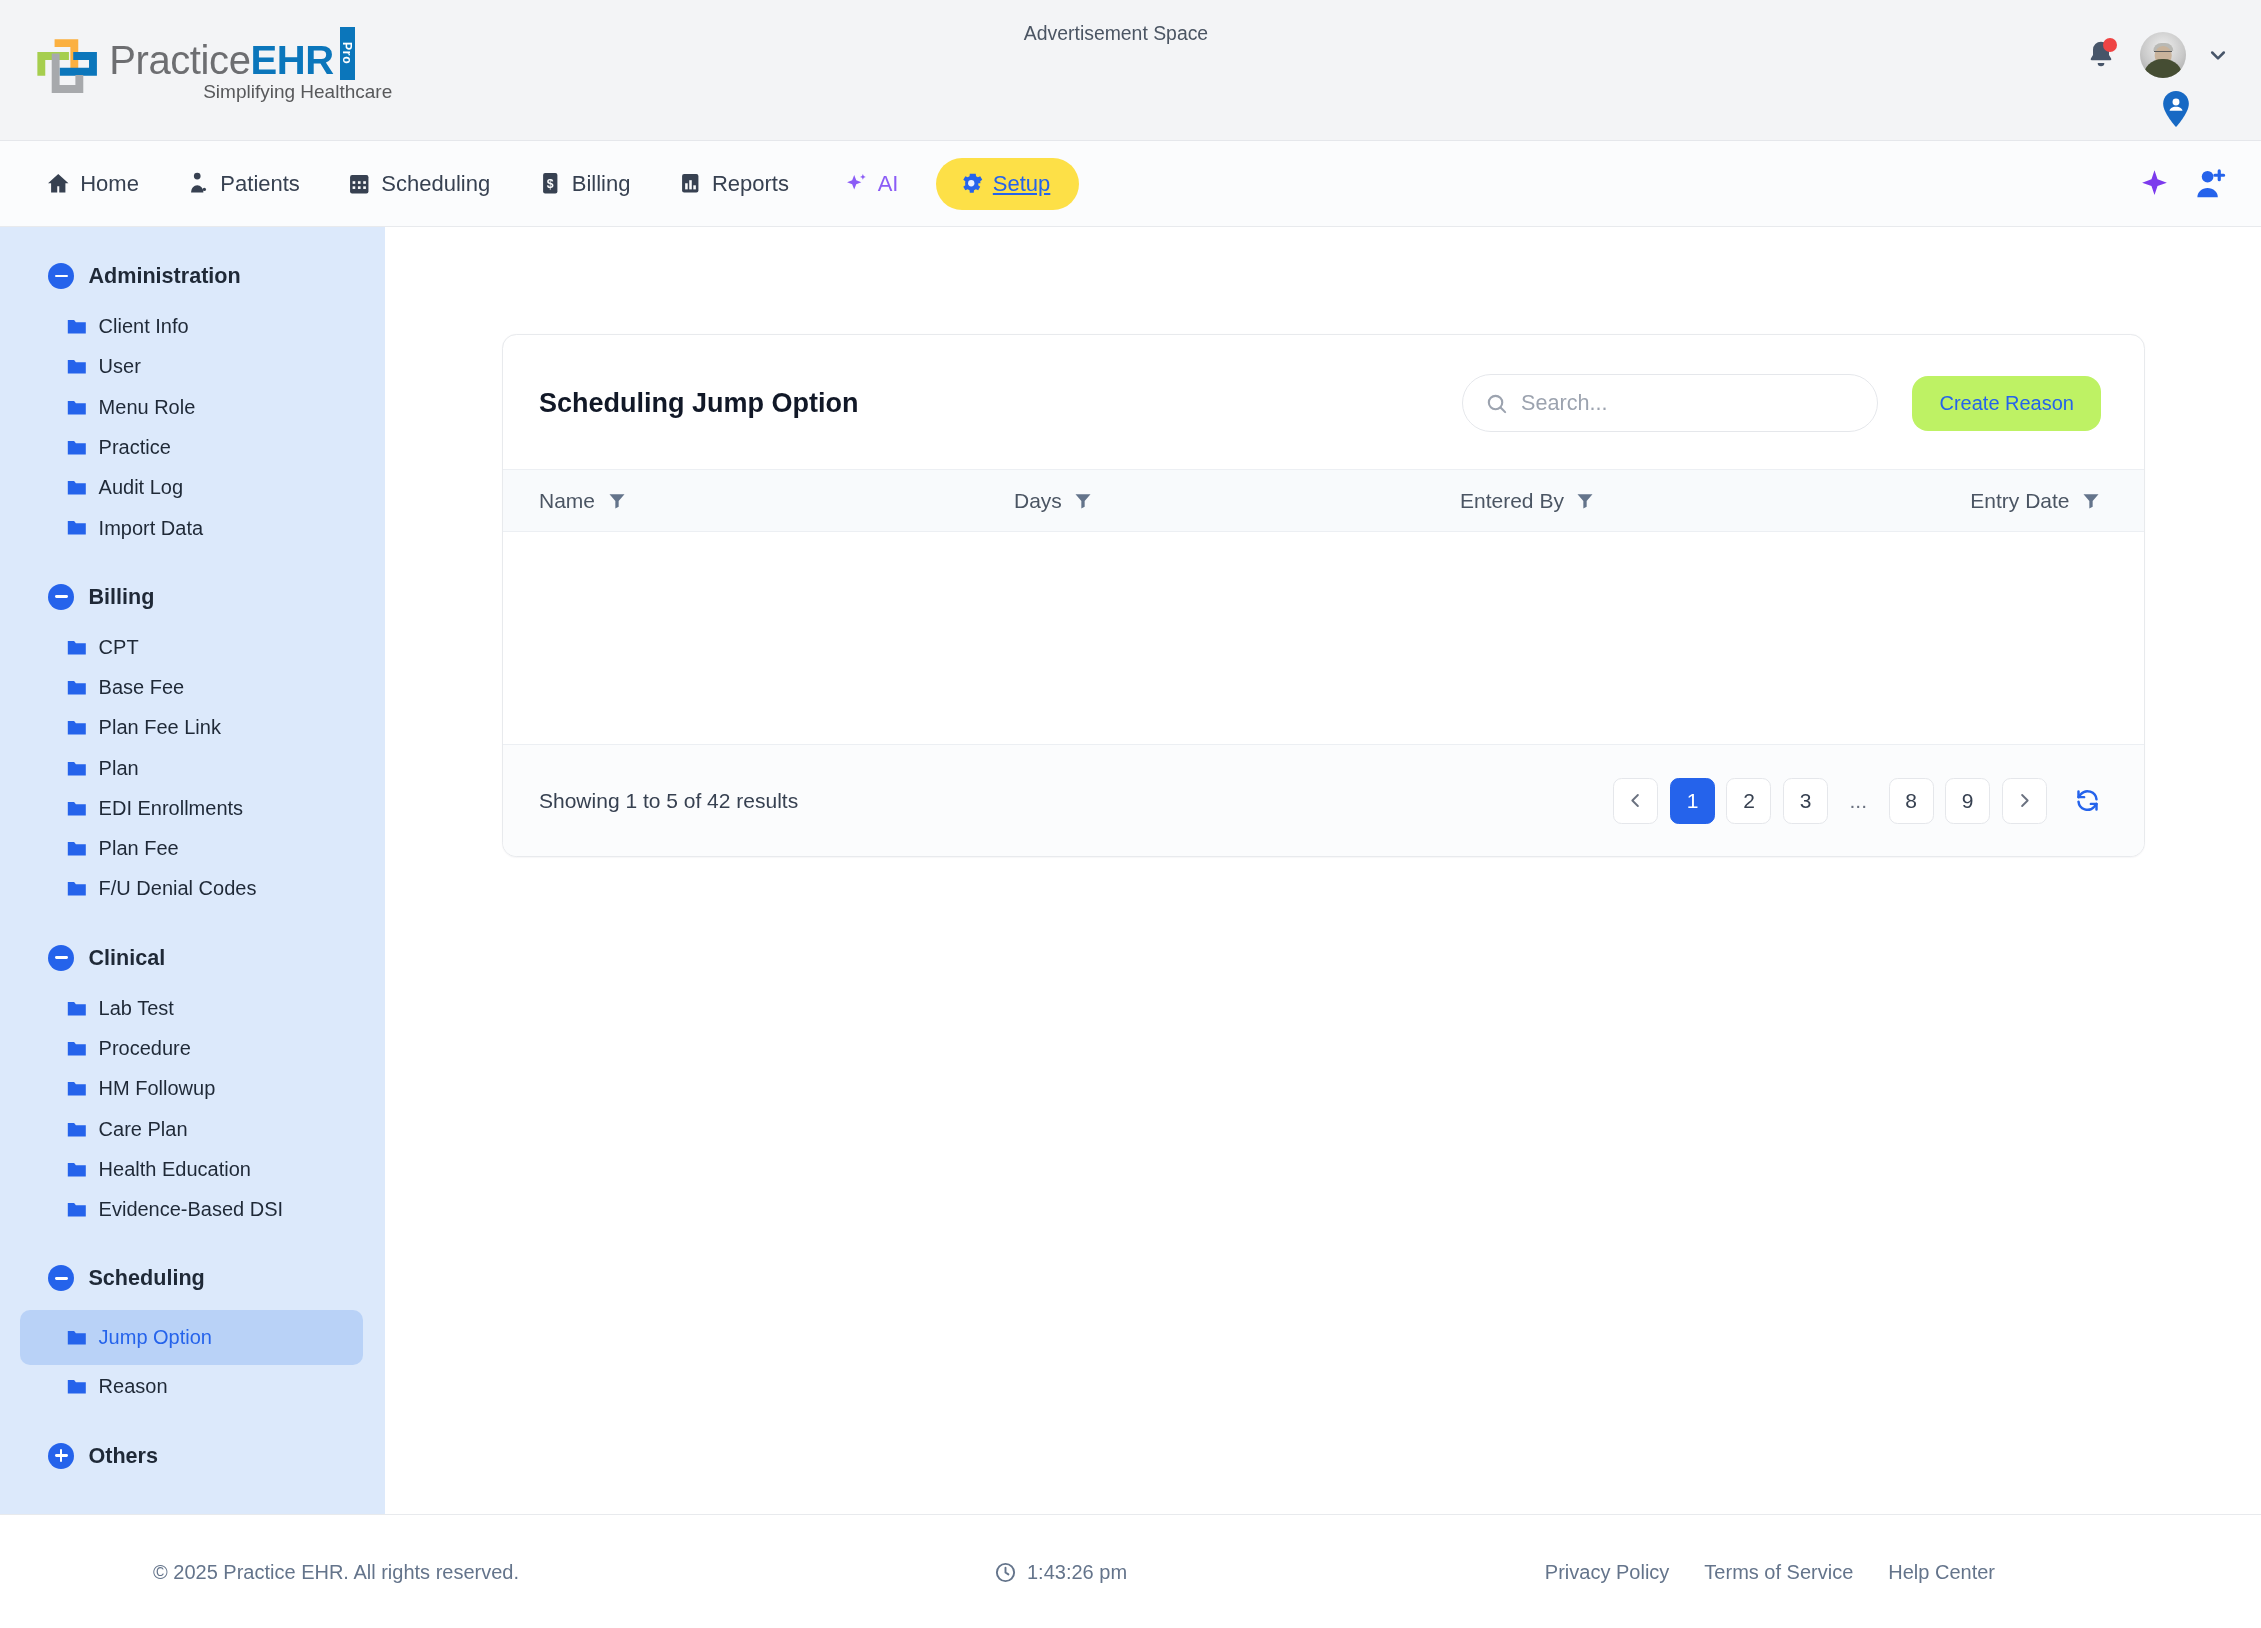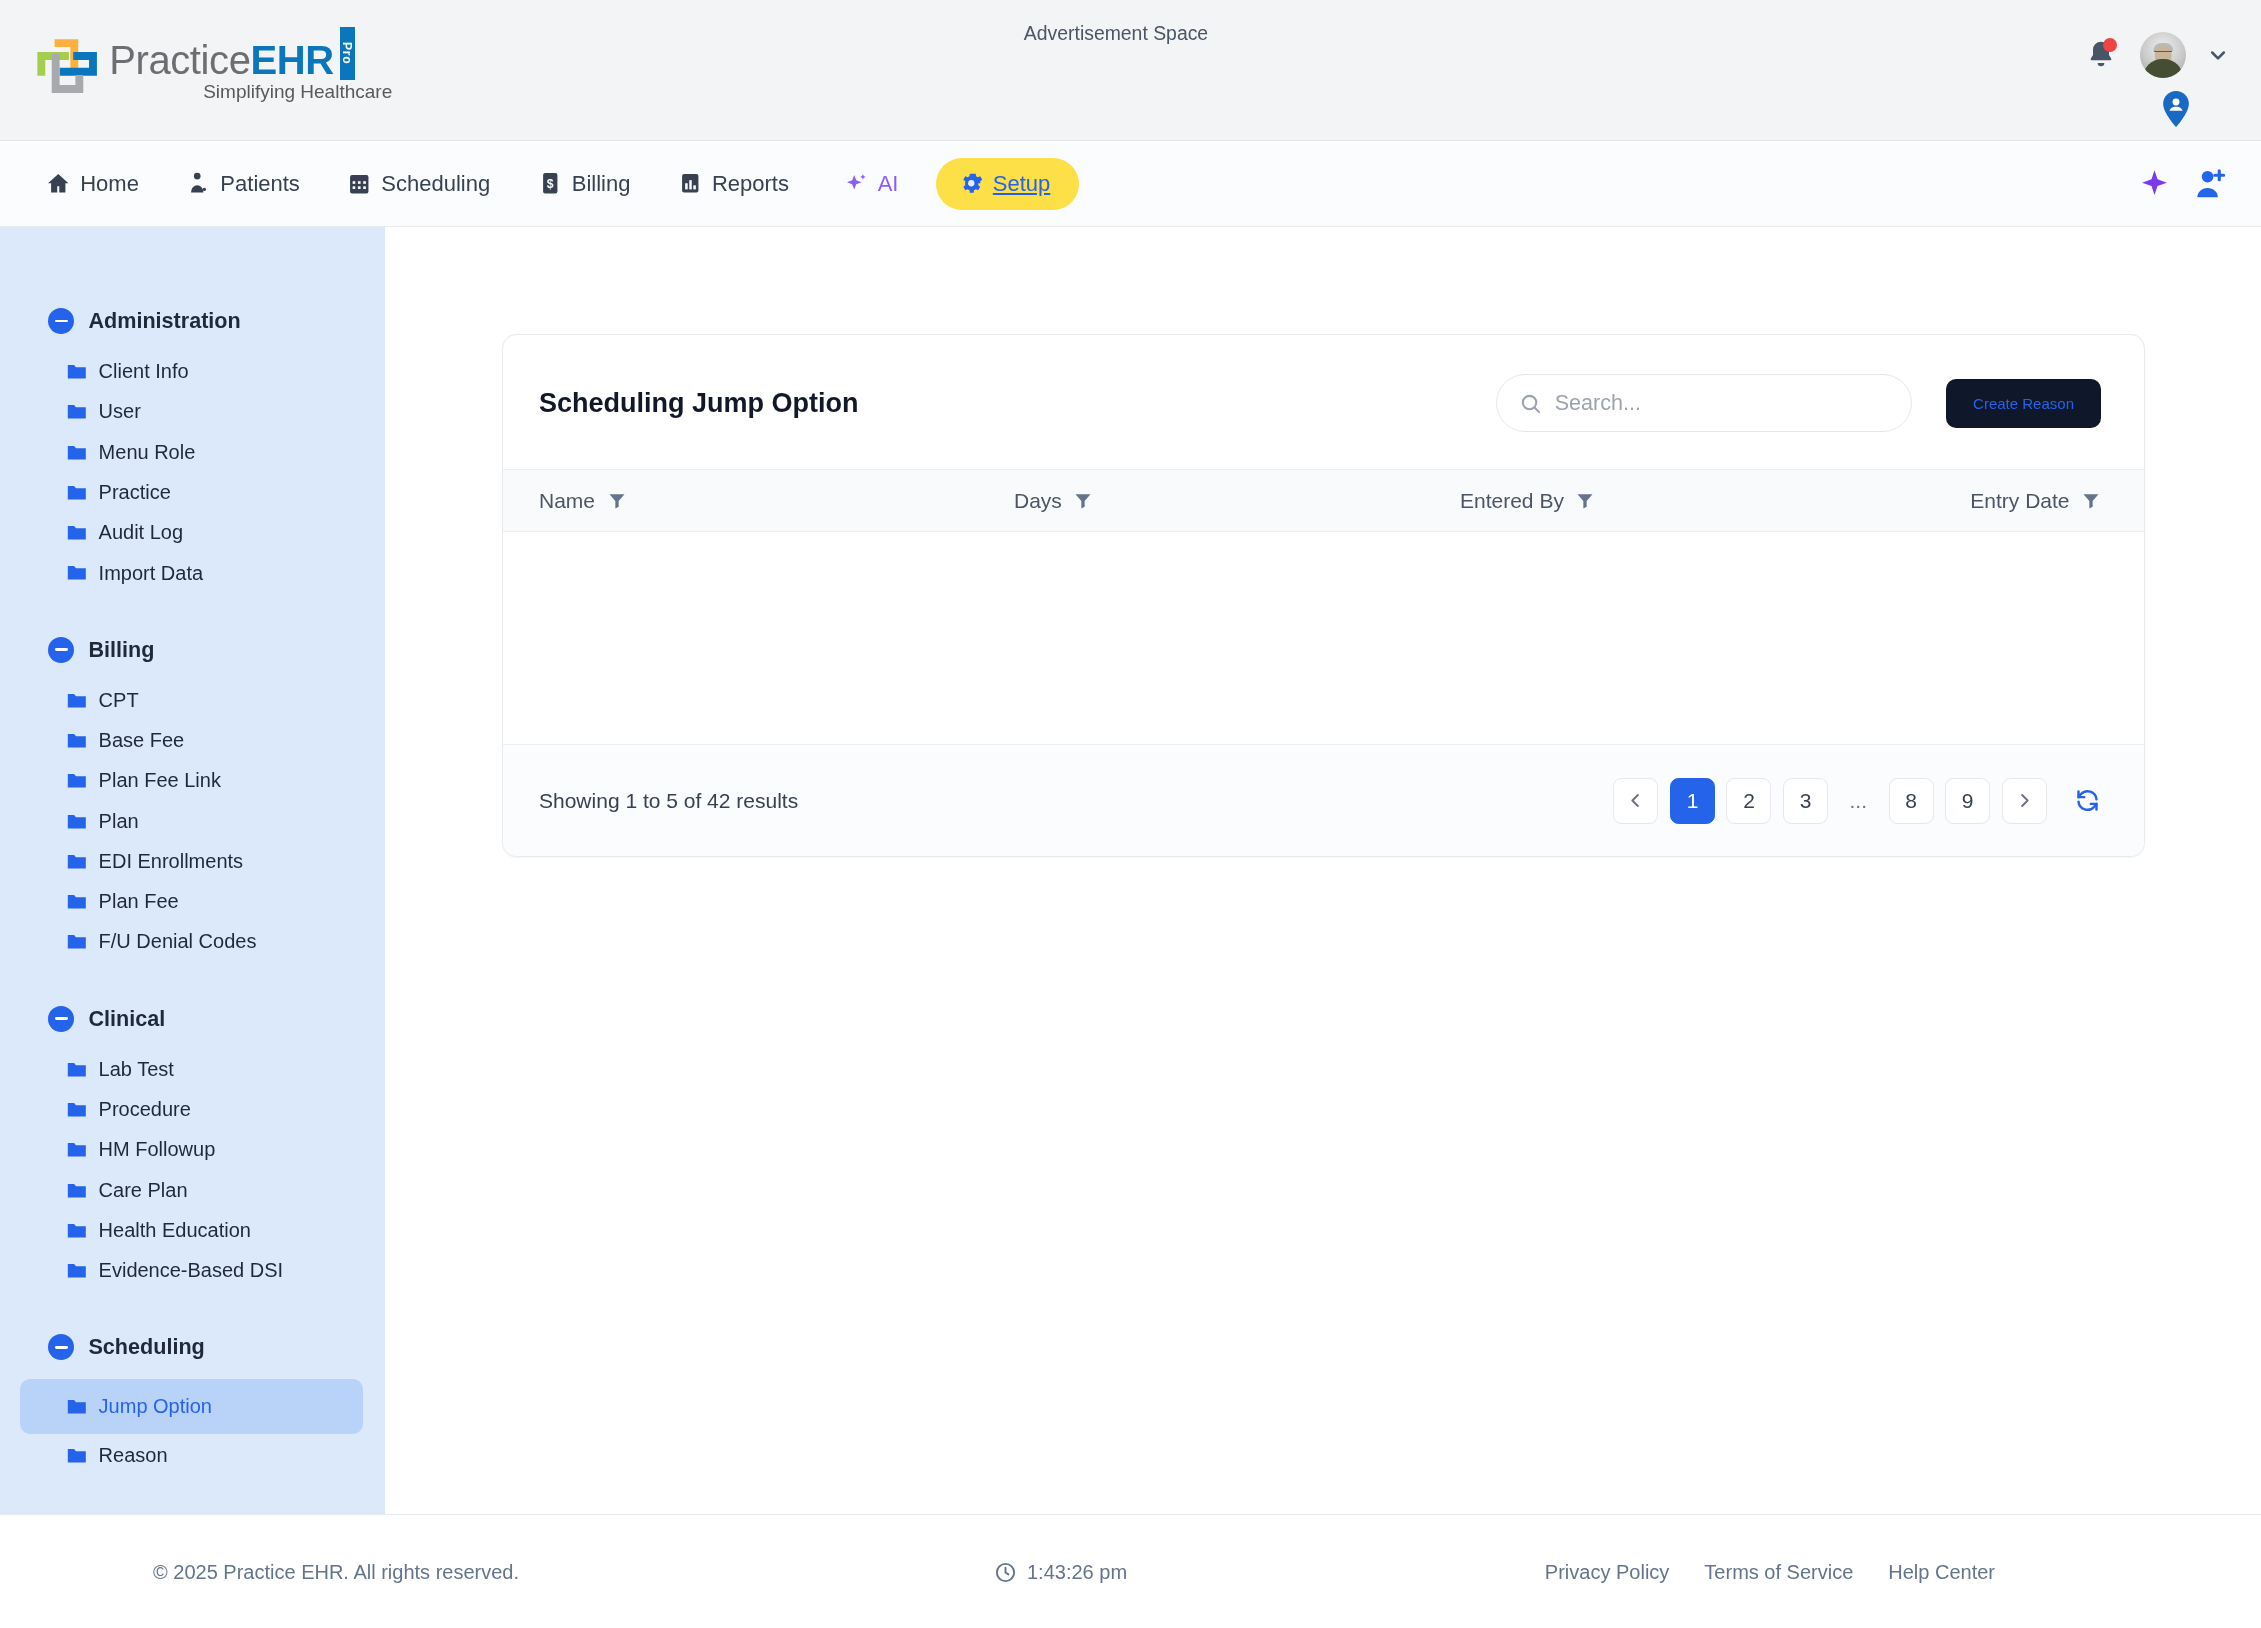--- a/index.html
+++ b/index.html
@@ -92,21 +92,21 @@
 
   
   .sidebar {
     width: 385px; flex: 0 0 385px;
     background: #dce9fb;
     padding: 36px 0 29px 0;
     overflow: hidden;
   }
   .sb-section-head {
     display: flex; align-items: center; gap: 14.4px;
-    padding: 0 0 0 48px; margin-bottom: 19px; margin-top: 45px;
+    padding: 0 0 0 48px; margin-bottom: 19px;
   }
   .sb-toggle {
     width: 26px; height: 26px; border-radius: 50%; background: #2563eb;
     display: flex; align-items: center; justify-content: center; flex: 0 0 26px;
   }
   .sb-toggle .bar { width: 13px; height: 2.9px; background: #fff; border-radius: 1.4px; }
   .sb-toggle .bar.v { position: absolute; width: 2.9px; height: 13px; }
   .sb-toggle-wrap { position: relative; display:flex; align-items:center; justify-content:center; }
   .sb-section-title { font-size: 21.6px; font-weight: 700; color: #1f2937; }
   .sb-item {
@@ -135,23 +135,23 @@
   }
   .card-title { font-size: 27px; font-weight: 700; color: #111827; }
   .card-actions { display: flex; align-items: center; gap: 34px; }
   .card-search {
     display: flex; align-items: center; gap: 13px;
     width: 416px; height: 58px; padding: 0 21.6px;
     background: #fff; border: 0.7px solid #e5e7eb; border-radius: 719px;
   }
   .card-search .ph { font-size: 21.6px; color: #9ca3af; }
   .btn-create {
-    background: #0f172a; color: #2563eb; border: none;
-    font-size: 15px; font-family: inherit;
-    padding: 16px 27px; border-radius: 10px; cursor: pointer;
+    background: #bef264; color: #2563eb; border: none;
+    font-size: 20px; font-family: inherit;
+    padding: 16px 27px; border-radius: 16px; cursor: pointer;
   }
   .tbl-head {
     display: flex; align-items: center;
     background: #f8fafc;
     border-top: 0.7px solid #eceff3; border-bottom: 0.7px solid #eceff3;
     height: 63px; padding: 0 43px 0 36px;
   }
   .th { display: flex; align-items: center; gap: 11.5px; font-size: 21px; color: #4b5563; }
   .th.c-name { width: 475px; }
   .th.c-days { width: 446px; align-items: center; }

